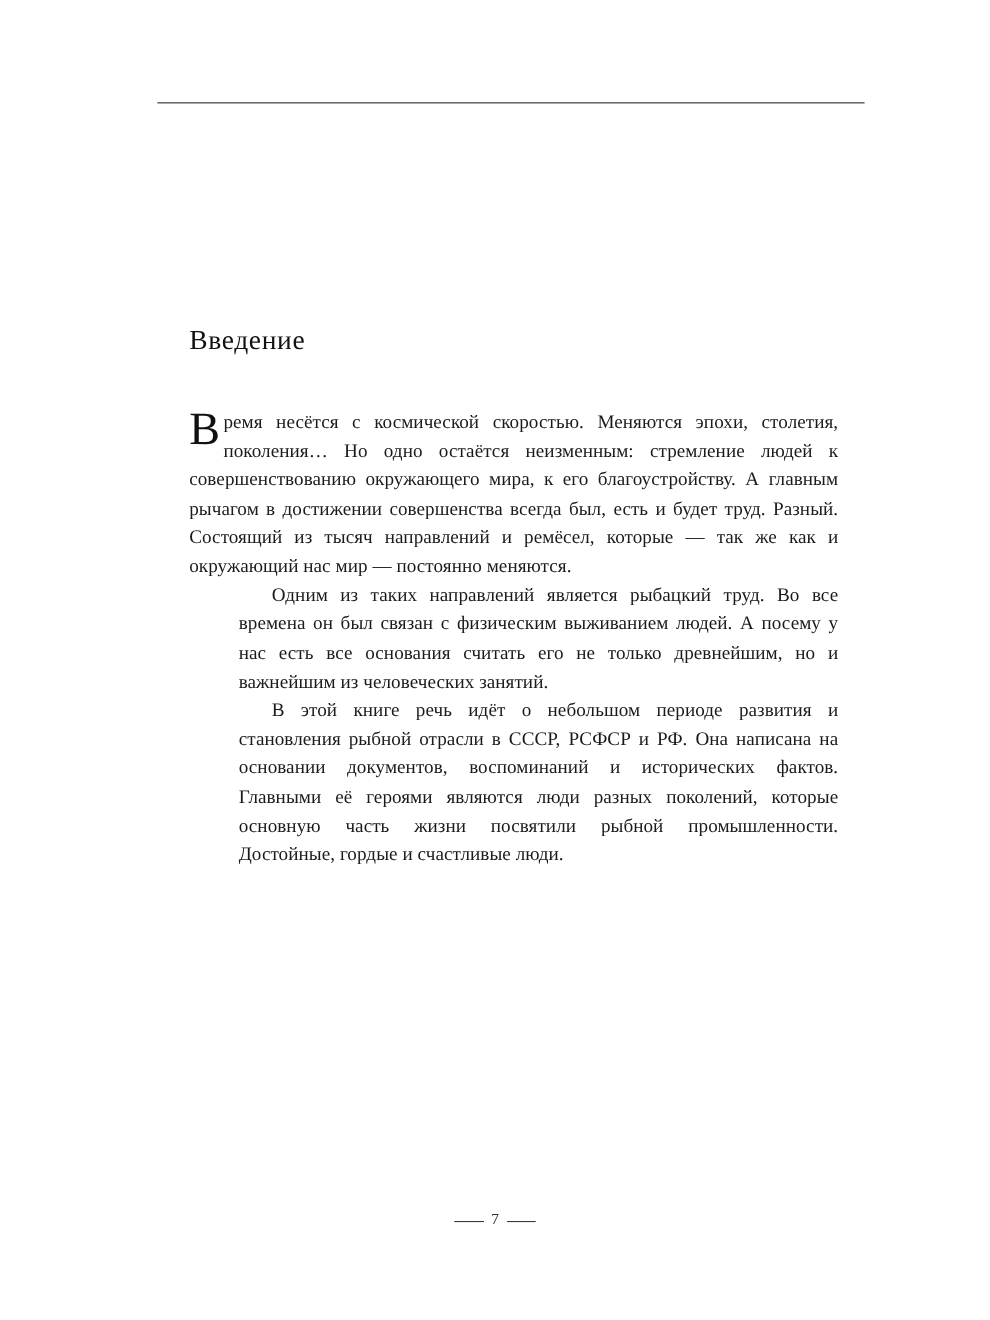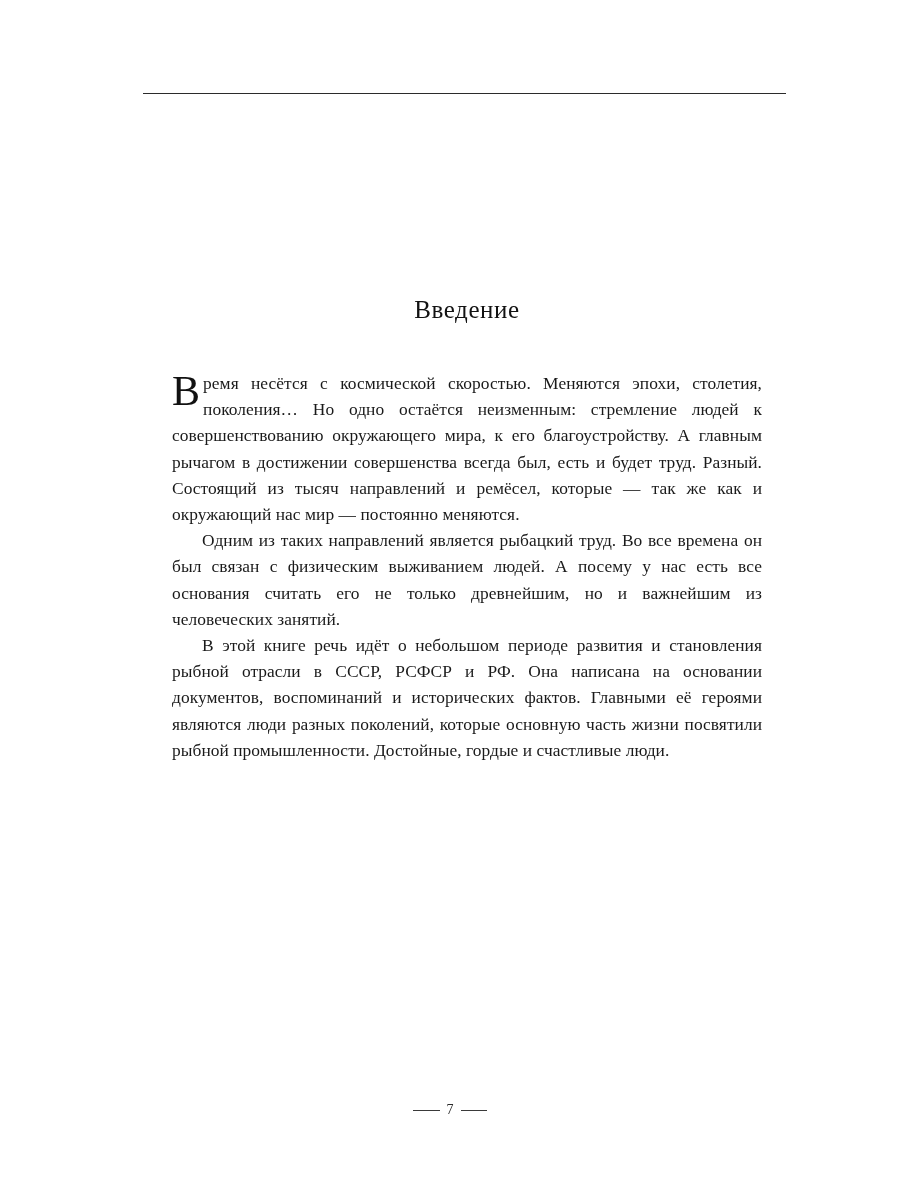--- a/index.html
+++ b/index.html
@@ -35,39 +35,40 @@
   .content {
     position: absolute;
     left: 172px;
     top: 296px;
     width: 590px;
   }
 
   .chapter-title {
     font-size: 25px;
     font-weight: normal;
-    text-align: center;
+    text-align: left;
     letter-spacing: 0.6px;
     margin: 0 0 46px 0;
     color: #121212;
     font-family: "Liberation Serif", "DejaVu Serif", serif;
   }
 
   .body-text p {
     margin: 0;
     font-size: 17.4px;
     line-height: 26.2px;
     text-align: justify;
     text-justify: inter-word;
     letter-spacing: 0.05px;
     color: #1a1a1a;
     hyphens: manual;
   }
   .body-text p + p {
     text-indent: 30px;
+    margin-left: 45px;
   }
 
   
   .body-text p.first {
     text-indent: 0;
   }
   .body-text p.first .dropcap {
     float: left;
     font-size: 42px;
     line-height: 36px;

